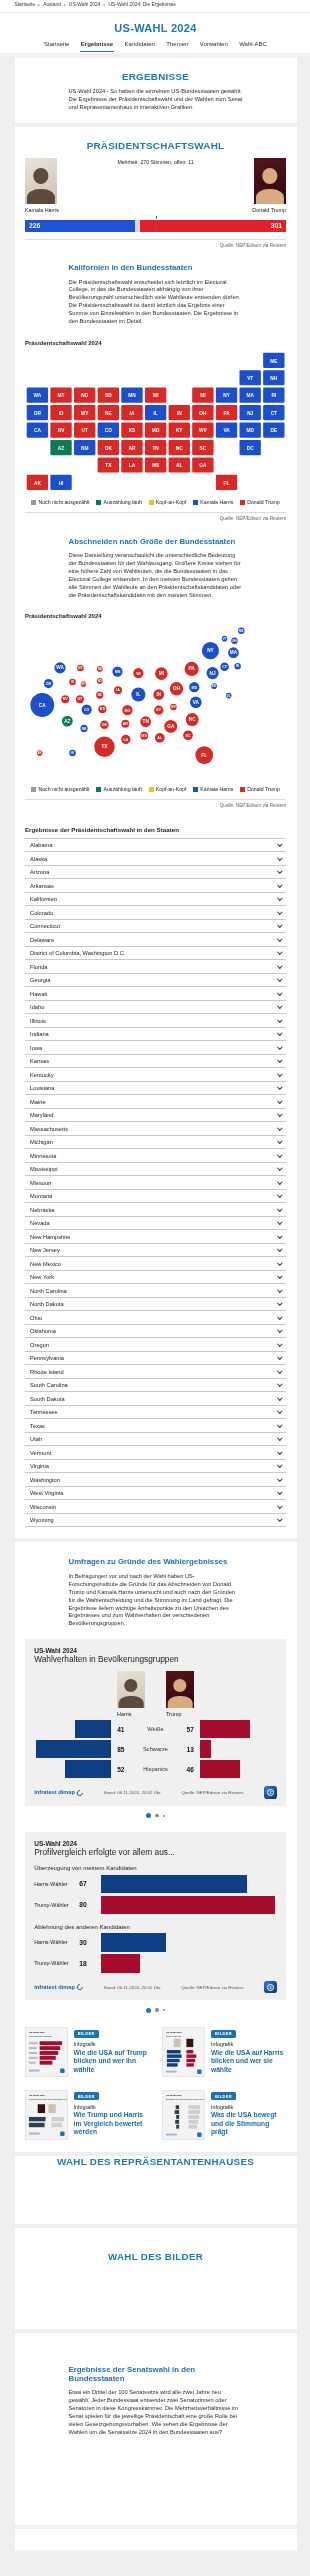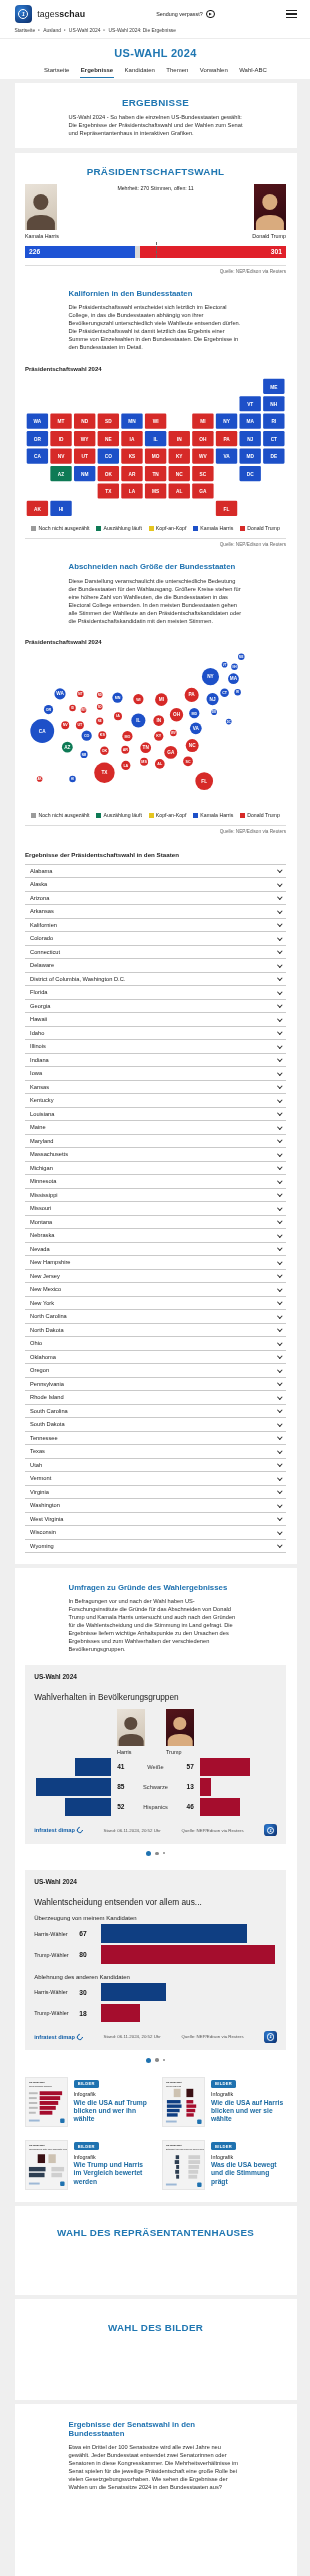--- a/index.html
+++ b/index.html
@@ -62,21 +62,21 @@
   .leg-sw{width:5.2px;height:5.2px;flex:none}
   
   .acc-title{font-size:6.2px;font-weight:bold;color:#1d1d1d;margin:17.6px 10.4px 5.2px}
   .accordion{margin:0 10.4px;border-top:0.5px solid #c9c9c9}
   .acc-row{display:flex;justify-content:space-between;align-items:center;height:13.5px;border-bottom:0.5px solid #c9c9c9;padding:0 4.1px 0 5.2px;font-size:5.7px;color:#222;cursor:pointer}
   .chev{width:3.6px;height:3.6px;border-right:0.8px solid #333;border-bottom:0.8px solid #333;transform:rotate(45deg);margin-top:-1.6px;flex:none}
   .pad-bottom{padding-bottom:10.4px}
   
   .chart-box{background:#f0f0f0;margin:10.4px 10.4px 0;padding:8.3px 9.3px 7.2px}
   .cb-kicker{font-size:6.5px;font-weight:bold;color:#1d1d1d}
-  .cb-title{font-size:8.3px;color:#1d1d1d;margin-top:12px}
+  .cb-title{font-size:8.3px;color:#1d1d1d;margin-top:0}
   .cand-row{display:flex;justify-content:center;gap:21px;margin:7.2px 0 2.1px}
   .cand-cell{display:flex;flex-direction:column}
   .cand-cap{font-size:5.4px;color:#222;margin-top:2.6px}
   .c1row{display:flex;align-items:center;height:20px}
   .c1barL{width:77px;display:flex;justify-content:flex-end}
   .c1barR{width:77px}
   .cbar{height:18px}
   .c1num{width:19.7px;text-align:center;font-weight:bold;font-size:6.5px;color:#111}
   .c1cat{width:50px;text-align:center;font-size:5.7px;color:#333}
   .c2group{margin-top:8.3px}
@@ -105,35 +105,20 @@
   .t-col{min-width:0}
   .tbadge{display:inline-block;background:var(--accent);color:#fff;font-size:4.1px;font-weight:bold;letter-spacing:0.3px;padding:1.3px 4.1px;border-radius:1.6px}
   .tkick{font-size:5.4px;color:#222;margin:3.6px 0 1.6px}
   .ttitle{font-size:6.7px;font-weight:bold;color:#1e6ca3;line-height:1.25}
   .big-empty-110{height:57px} .big-empty-130{height:67px} .big-empty-170{height:88px}
 </style>
 </head>
 <body>
 
 <div class="top">
-  <header class="site-header">
-    <span class="applogo">
-        <span class="globe">1</span>
-      </span>
-    <span class="brand"><span>tages</span><b>schau</b></span>
-    <span class="header-mid">
-      <span>Sendung verpasst?</span>
-      <span class="playcirc">▶</span>
-    </span>
-    <span class="burger">
-        <i></i>
-        <i></i>
-        <i></i>
-      </span>
-  </header>
   <nav class="breadcrumb" id="breadcrumb">
       <a class="crumb">Startseite</a>
       <span class="crumb-sep">▸</span>
       <a class="crumb">Ausland</a>
       <span class="crumb-sep">▸</span>
       <a class="crumb">US-Wahl 2024</a>
       <span class="crumb-sep">▸</span>
       <a class="crumb">US-Wahl 2024: Die Ergebnisse</a>
     </nav>
   <h1 class="hero-title">US-WAHL 2024</h1>
@@ -726,21 +711,21 @@
     </div>
   </div>
   <div class="dots">
     <span class="dot d1"></span>
     <span class="dot d2"></span>
     <span class="dot d3"></span>
   </div>
 
   <div class="chart-box">
     <div class="cb-kicker">US-Wahl 2024</div>
-    <div class="cb-title">Wahlentscheidung entsenden vor allem aus...</div>
+    <div class="cb-title">Profilvergleich erfolgte vor allem aus...</div>
     <div id="c2groups">
         <div class="c2group">
           <div class="c2glabel">Überzeugung von meinem Kandidaten</div>
           <div class="c2row">
             <div class="c2label">Harris-Wähler</div>
             <div class="c2num">67</div>
             <div class="c2barwrap">
               <div class="c2bar" style="width: 146px; background: rgb(15, 62, 130);"></div>
             </div>
           </div>
@@ -897,32 +882,32 @@
       </span>
       <span class="t-col">
         <span class="tbadge">BILDER</span>
         <div class="tkick">Infografik</div>
         <div class="ttitle">Was die USA bewegt und die Stimmung prägt</div>
       </span>
     </div>
   </div>
 </section>
 
-<section class="card" style="padding-top:21px">
+<section class="card" style="">
   <h2 class="section-head">WAHL DES REPRÄSENTANTENHAUSES</h2>
   <div class="big-empty-110"></div>
 </section>
 
 <section class="card" style="padding-top:23px">
   <h2 class="section-head">WAHL DES BILDER</h2>
   <div class="big-empty-130"></div>
 </section>
 
 <section class="card pad-top">
-  <h3 class="sub-head" style="margin-top:2px">Ergebnisse der Senatswahl in den Bundesstaaten</h3>
+  <h3 class="sub-head" style="margin-top:18px">Ergebnisse der Senatswahl in den Bundesstaaten</h3>
   <p class="text-block">Etwa ein Drittel der 100 Senatssitze wird alle zwei Jahre neu gewählt. Jeder Bundesstaat entsendet zwei Senatorinnen oder Senatoren in diese Kongresskammer. Die Mehrheitsverhältnisse im Senat spielen für die jeweilige Präsidentschaft eine große Rolle bei vielen Gesetzgebungsvorhaben. Wie sehen die Ergebnisse der Wahlen um die Senatssitze 2024 in den Bundesstaaten aus?</p>
   <div class="big-empty-170"></div>
 </section>
 
 <section class="card" style="padding-top:21px">
   
   
 </section>
 
 

